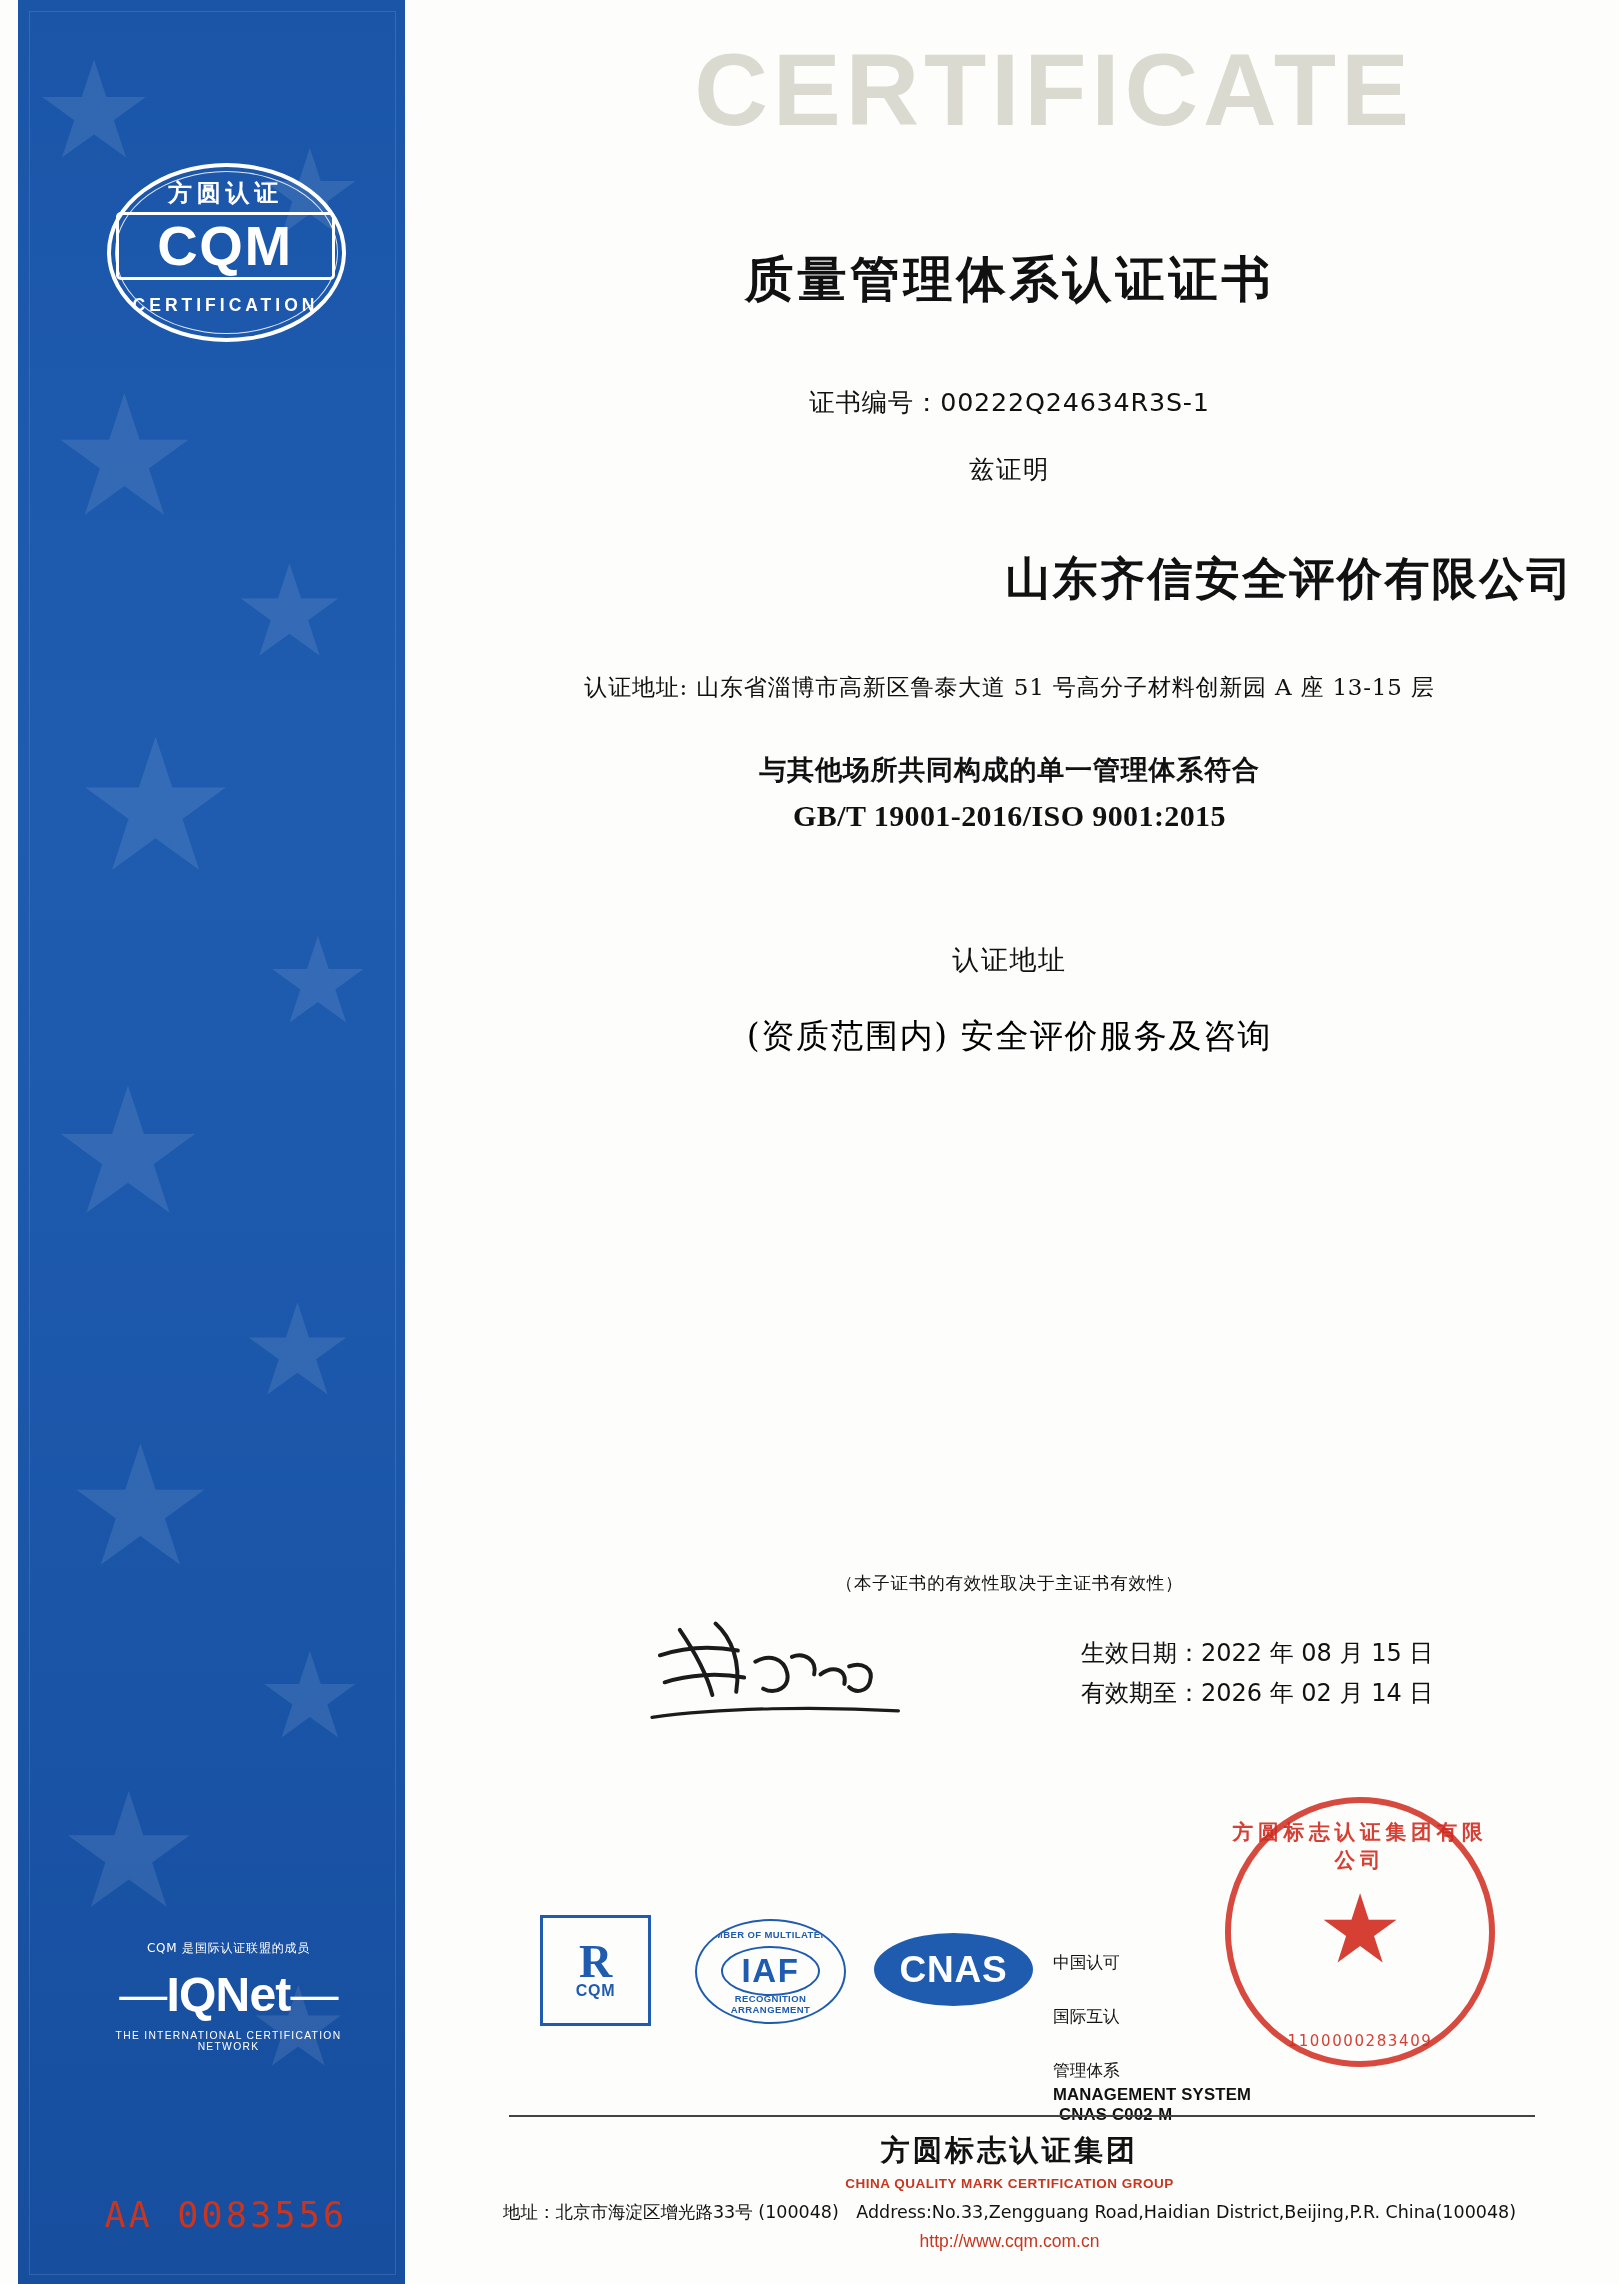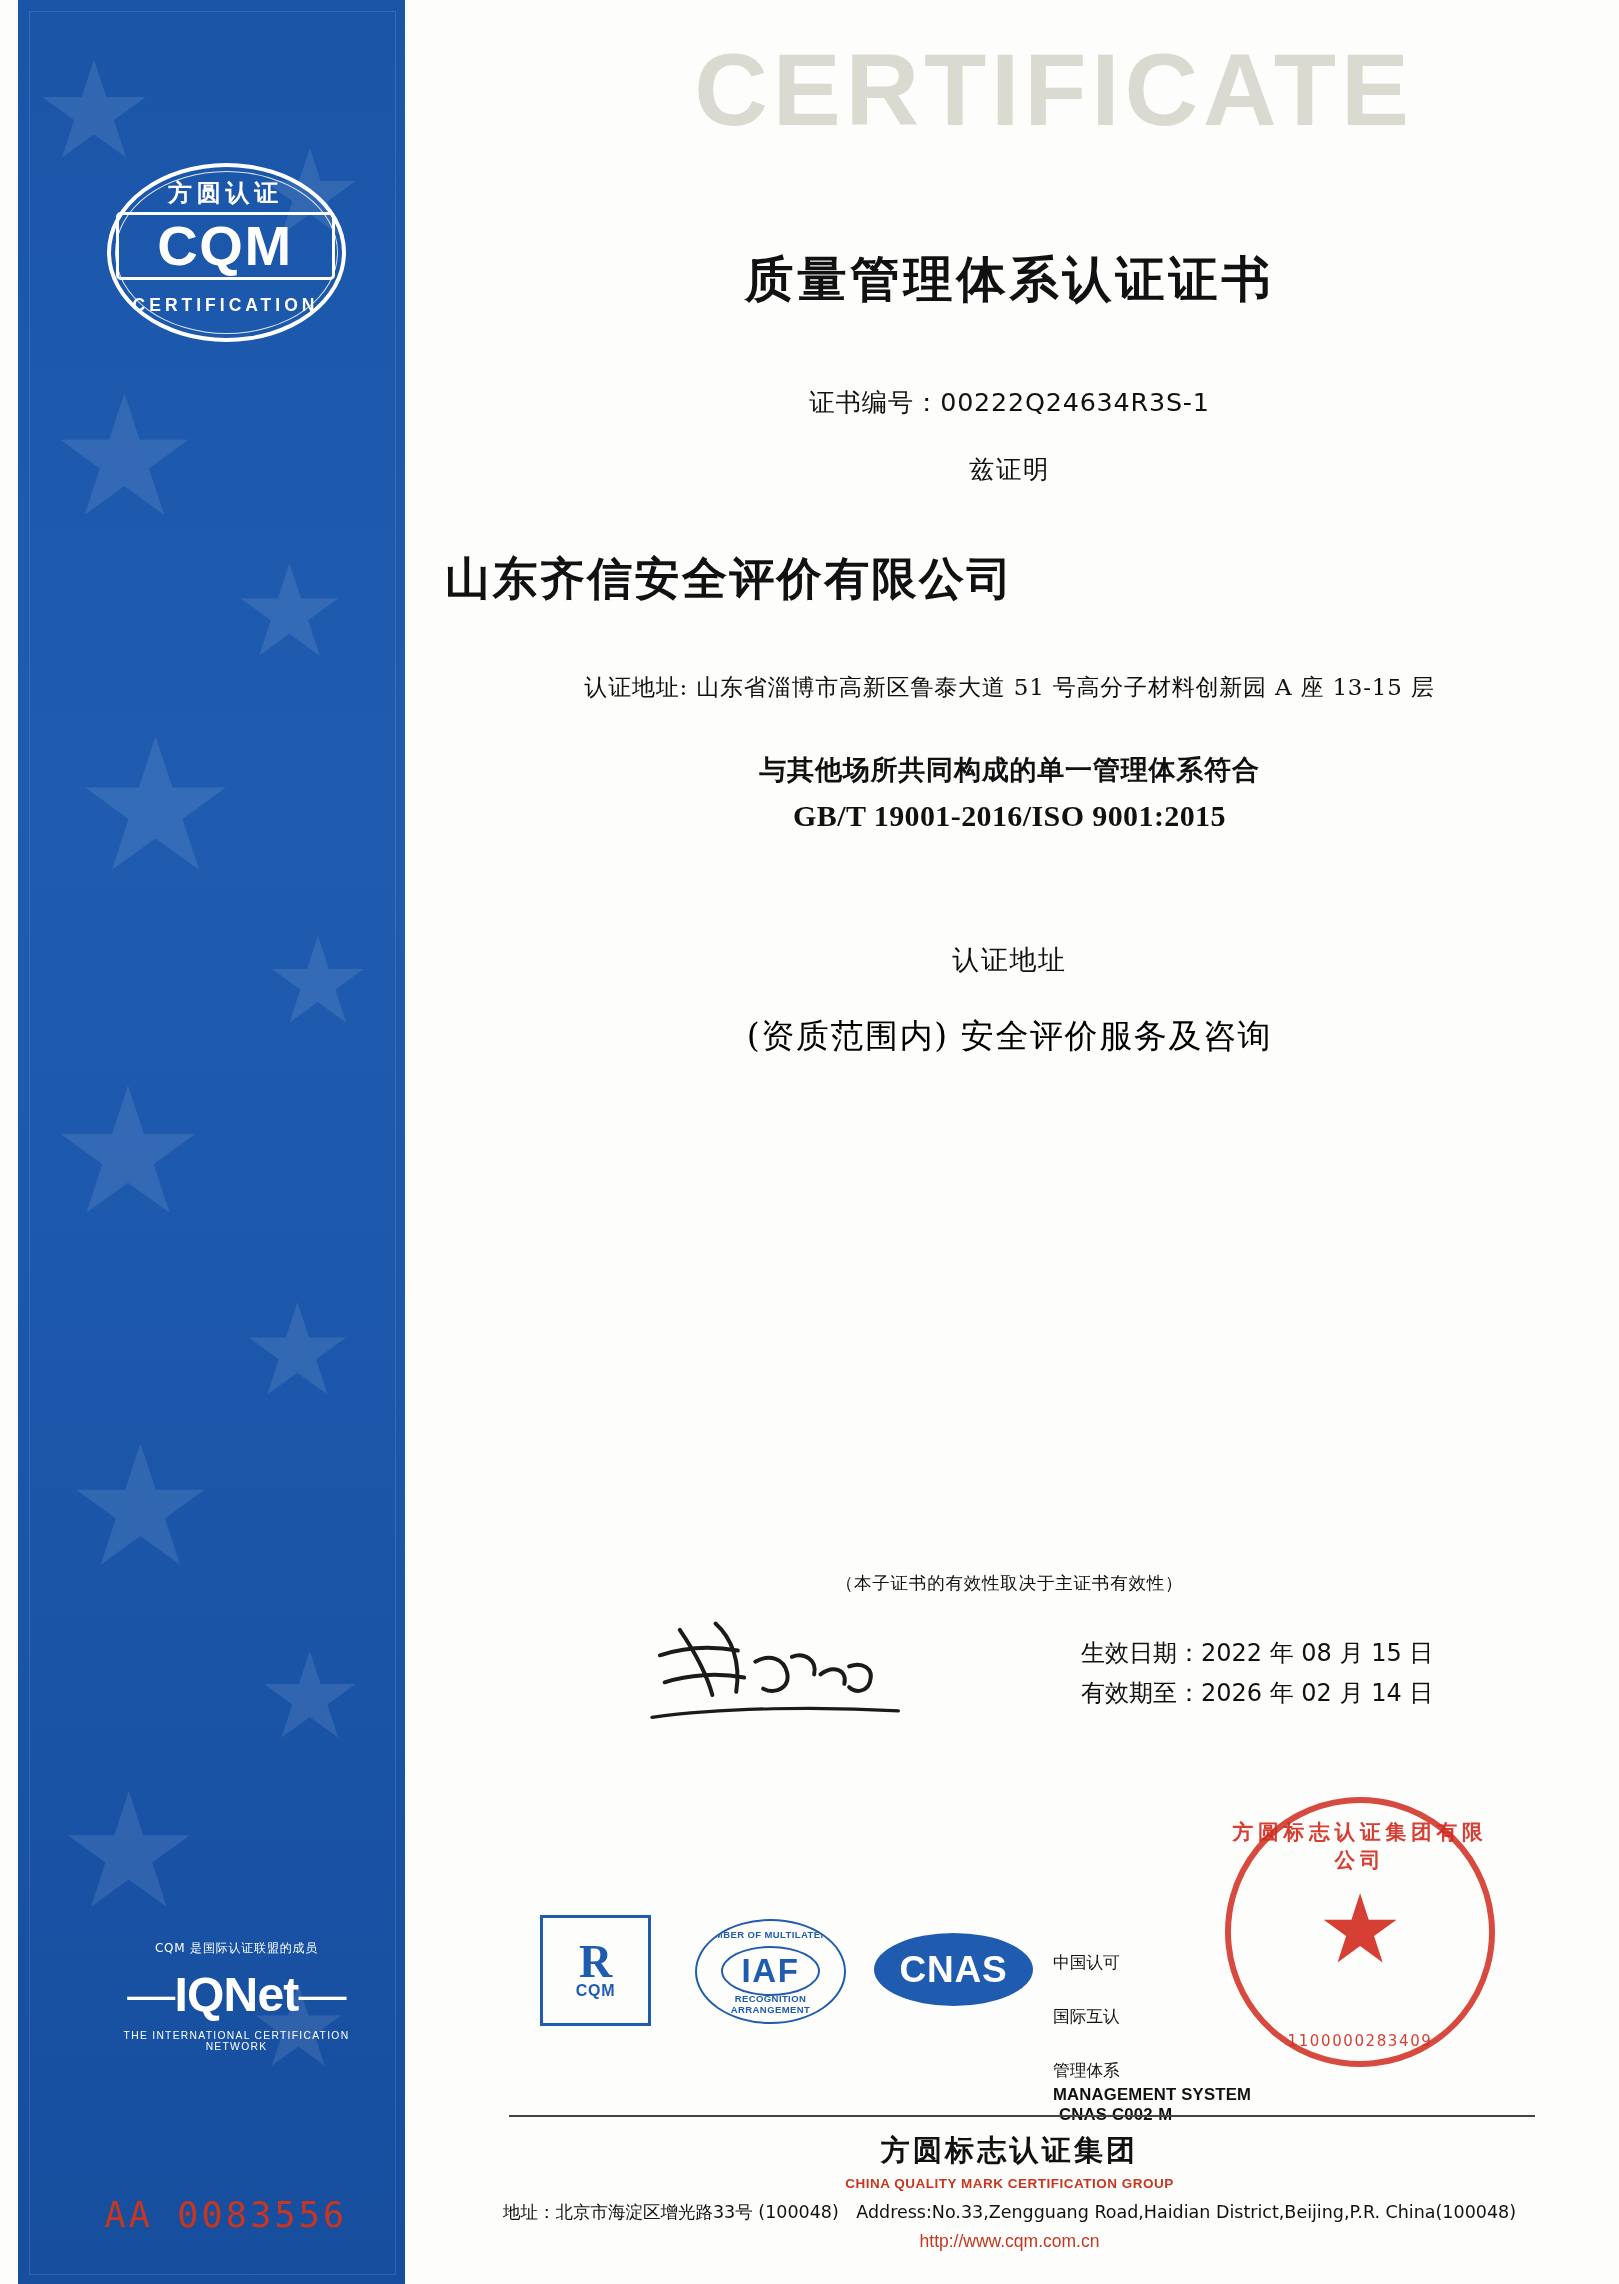--- a/index.html
+++ b/index.html
@@ -107,21 +107,21 @@
     color: #ffffff;
     font-size: 17.5px;
     letter-spacing: 4px;
     font-family: "Liberation Sans", sans-serif;
     font-weight: bold;
   }
 
   
   #iqnet {
     position: absolute;
-    left: 80px;
+    left: 72px;
     top: 1940px;
     width: 278px;
     text-align: center;
     color: #ffffff;
   }
   #iqnet .iq-top {
     font-size: 12px;
     letter-spacing: 0.8px;
     font-family: "DejaVu Sans", sans-serif;
     margin-bottom: 9.5px;
@@ -207,21 +207,21 @@
     text-align: center;
     font-size: 25.4px;
     color: #111;
     font-family: "DejaVu Sans", sans-serif;
     letter-spacing: 1.6px;
   }
   .company {
     position: absolute;
     top: 549px;
     left: 0; width: 1129px;
-    text-align: left;
+    text-align: right;
     font-size: 45px;
     font-weight: bold;
     color: #111;
     letter-spacing: 2.4px;
     font-family: "DejaVu Serif", serif;
   }
   .address {
     position: absolute;
     top: 672px;
     left: 0; width: 1129px;

